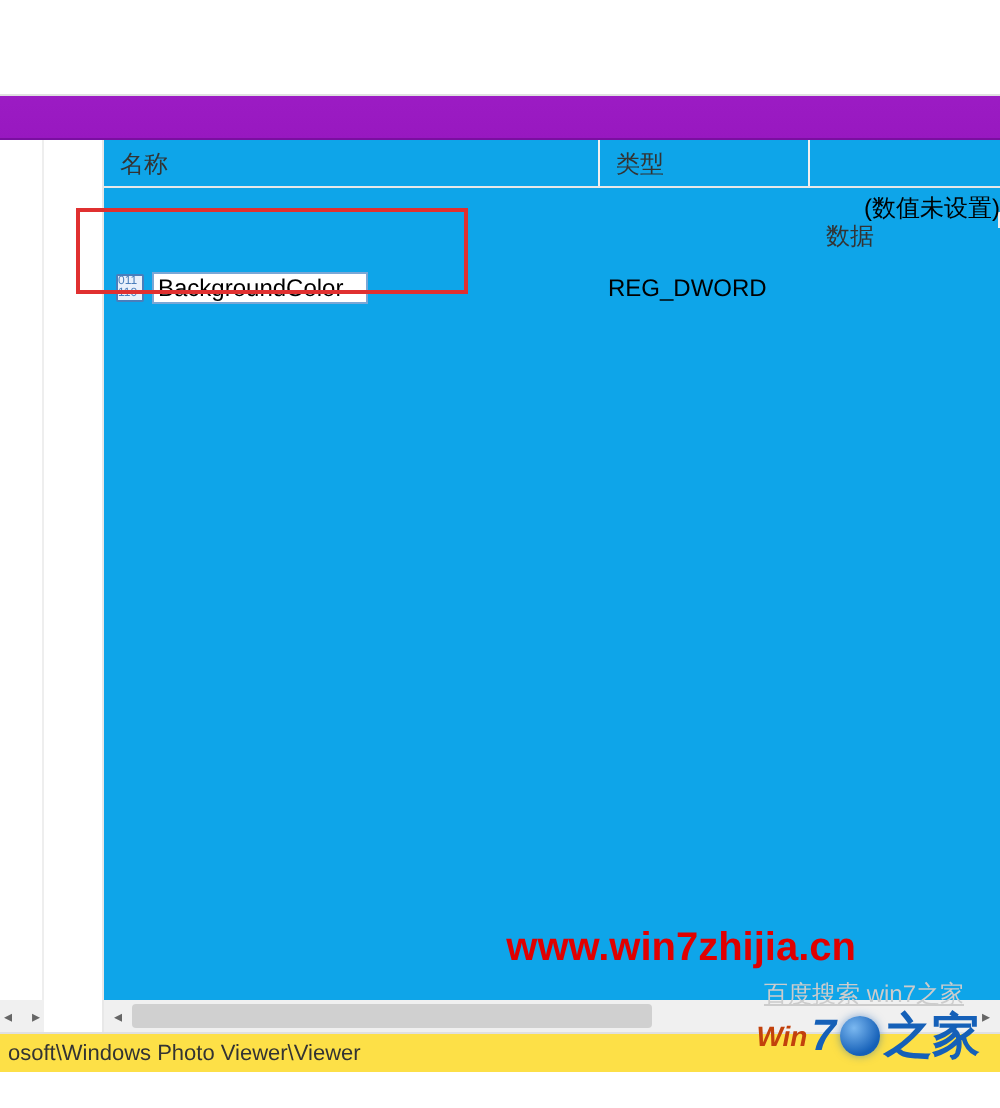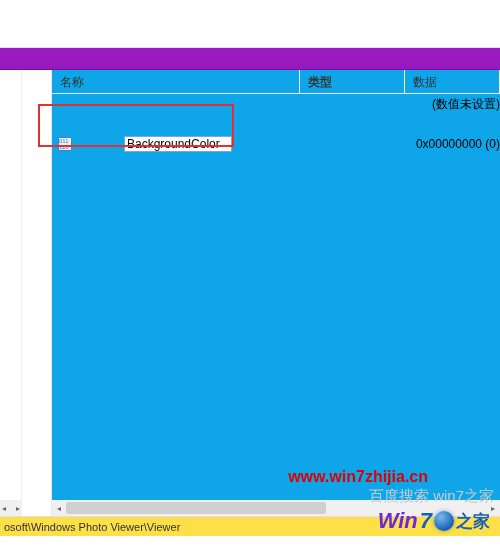--- a/index.html
+++ b/index.html
@@ -68,22 +68,22 @@
       height: 24px;
       border-bottom: 1px solid #e8e8e8;
     }
     .col-h {
       padding: 4px 8px;
       color: #333;
       font-size: 12px;
       border-right: 1px solid #f0f0f0;
     }
     .col-name-h { width: 248px; }
-    .col-type-h { width: 105px; font-weight: bold; }
-    .col-data-h { flex: 1; }
+    .col-type-h { width: 105px; }
+    .col-data-h { flex: 1; margin-top: 36px; }
     .rows {
       flex: 1;
       position: relative;
     }
     .row {
       display: flex;
       height: 20px;
       align-items: center;
     }
     .cell-name {
@@ -131,21 +131,20 @@
     }
     .edit-field {
       border: 1px solid #7aa7d6;
       background: #fff;
       height: 16px;
       padding: 0 2px;
       font-size: 12px;
       font-family: inherit;
       outline: none;
       width: 108px;
-      margin-left: 48px;
     }
     .highlight-box {
       position: absolute;
       border: 2px solid #e03030;
       pointer-events: none;
       left: 38px;
       top: 104px;
       width: 196px;
       height: 43px;
     }
@@ -186,61 +185,62 @@
       padding-left: 4px;
       font-size: 11px;
       color: #333;
     }
     .watermark-url {
       position: absolute;
       right: 72px;
       bottom: 68px;
       color: #e00000;
       font-weight: bold;
-      font-size: 16px;
+      font-size: 20px;
       font-family: Arial, sans-serif;
     }
     .win7-logo {
       position: absolute;
       right: 10px;
       bottom: 20px;
       font-family: Arial, sans-serif;
       font-style: italic;
       font-weight: bold;
       display: flex;
       align-items: center;
       gap: 2px;
     }
     .win7-logo .win {
-      color: #6d28d9;
-      font-size: 22px;
+      color: #c2410c;
+      font-size: 14px;
       margin-left: 36px;
     }
     .win7-logo .seven {
       color: #1560b8;
       font-size: 22px;
     }
     .win7-logo .orb {
       width: 20px;
       height: 20px;
       border-radius: 50%;
       background: radial-gradient(circle at 35% 30%, #7bb8f0 0%, #1560b8 70%);
       box-shadow: 0 0 4px rgba(21,96,184,.5);
     }
     .win7-logo .zj {
       color: #1560b8;
-      font-size: 17px;
+      font-size: 24px;
       font-style: normal;
     }
     .baidu-mark {
       position: absolute;
-      right: 6px;
+      right: 18px;
       bottom: 48px;
       color: #ccc;
-      font-size: 15px;
+      font-size: 12px;
+      text-decoration: underline;
     }
   </style>
 </head>
 <body>
 
 <div class="titlebar">
   <div class="inner-title"></div>
 </div>
 
 <div class="content-area">
@@ -269,21 +269,21 @@
 
       <div class="row">
       </div>
 
       <div class="row">
         <div class="cell-name">
           <span class="icon-bin">011
 110</span>
           <input class="edit-field" value="BackgroundColor" style="">
         </div>
-        <div class="cell-data">0x00000000 (0)</div>
+        <div class="cell-type">REG_DWORD</div>
       </div>
     </div>
 
     <div class="h-scroll">
       <div class="arrow">◂</div>
       <div class="track">
         <div class="thumb"></div>
       </div>
       <div class="arrow">▸</div>
     </div>

